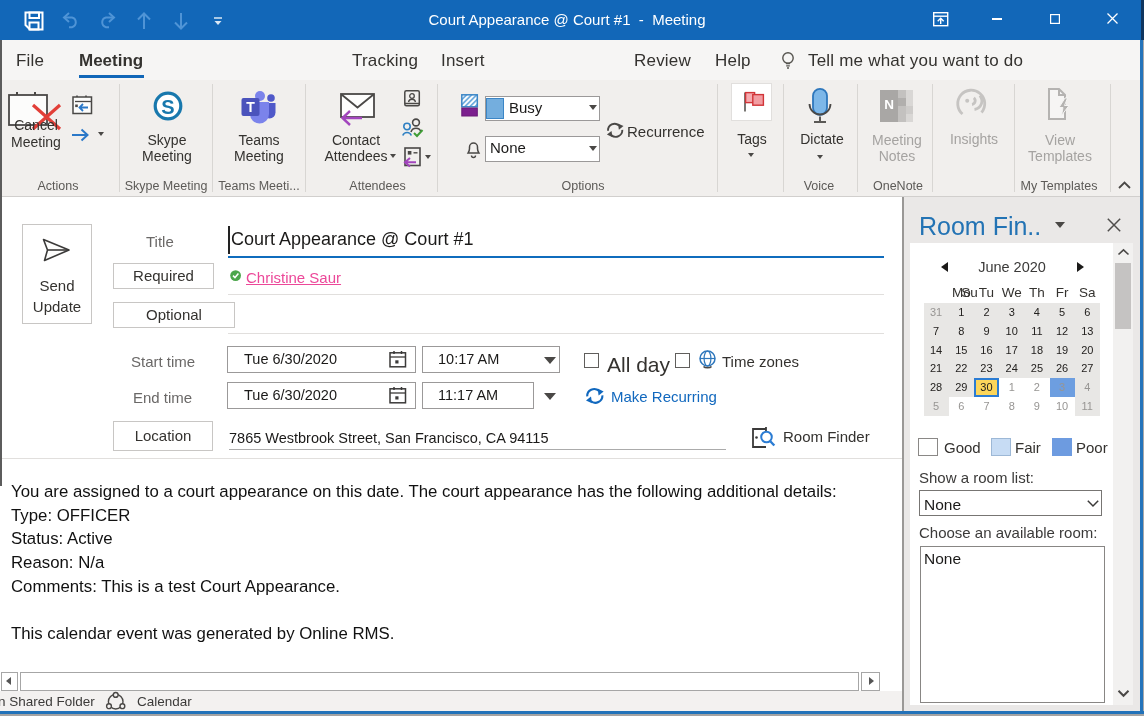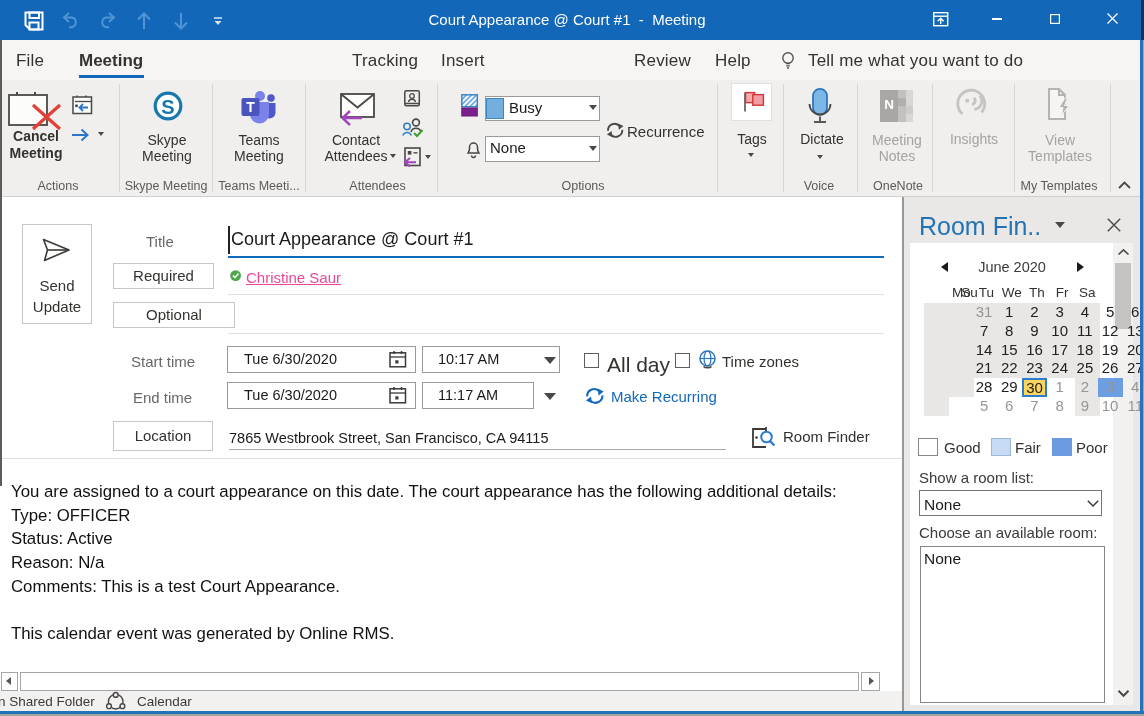--- a/index.html
+++ b/index.html
@@ -31,21 +31,21 @@
 
 .sbox { position:absolute; top:672px; height:18.5px; background:#fff; border:1px solid #a6a6a6; }
 #statusbar { left:0; top:690.5px; width:902px; height:20.5px; background:#f3f1f0; }
 
 #panel { left:904px; top:197px; width:236px; height:514px; background:#eae8e7; }
 #vsep { left:902px; top:197px; width:2px; height:514px; background:#9a9896; }
 #bottombar { left:0; top:711px; width:1144px; height:3px; background:#2272b9; }
 #bottomgray { left:0; top:714px; width:1144px; height:2px; background:#a3a3a3; }
 #rightblue { left:1140px; top:40px; width:2.5px; height:671px; background:#2474bb; }
 #rightgray { left:1142.5px; top:40px; width:1.5px; height:671px; background:#a8a8a8; }
-.cell { position:absolute; width:25.2px; height:18.8px; text-align:center; line-height:18.8px; font-size:15px; color:#23211f;margin-left:48px; }
+.cell { position:absolute; width:25.2px; height:18.8px; text-align:center; line-height:18.8px; font-size:11px; color:#23211f; }
 .cfade { color:#979593; }
 .dhead { position:absolute; width:25.2px; text-align:center; font-size:13.5px; color:#34322f; }
 </style>
 </head>
 <body>
 
 <div class="abs" id="titlebar"></div>
 <div class="abs" id="titlecorner"></div>
 <div class="abs" id="titletext">Court Appearance @ Court #1&nbsp; -&nbsp; Meeting</div>
 <svg style="left:24px; top:11px;" width="20" height="20">
@@ -118,21 +118,21 @@
   <div class="glabel" style="left:538px; width:86px;">Options</div>
   <div class="glabel" style="left:786px; width:62px;">Voice</div>
   <div class="glabel" style="left:862px; width:68px;">OneNote</div>
   <div class="glabel" style="left:1008px; width:98px;">My Templates</div>
 
   <svg style="left:6px; top:8px;" width="54" height="42">
     <path d="M9 4 V8 M27 4 V8" stroke="#4a4846" stroke-width="2"></path>
     <rect x="1" y="7" width="38" height="30" fill="#fcfcfb" stroke="#4a4846" stroke-width="1.8"></rect>
     <path d="M25 17 L52 41 M52 17 L25 41" stroke="#e23f38" stroke-width="3.2"></path>
   </svg>
-  <div class="rbtxt" style="left:2px; top:48px; width:64px;font-weight:bold;">Cancel<br>Meeting</div>
+  <div class="rbtxt" style="left:2px; top:37px; width:64px;">Cancel<br>Meeting</div>
   <svg style="left:70px; top:14px;" width="21" height="21">
     <path d="M5 1.5 V4 M14 1.5 V4" stroke="#4a4846" stroke-width="1.6"></path>
     <rect x="1" y="3" width="18.5" height="16.5" fill="#fcfcfb" stroke="#4a4846" stroke-width="1.5"></rect>
     <path d="M3 7.5 H19.5" stroke="#4a4846" stroke-width="1.3"></path>
     <rect x="3.2" y="10.5" width="2.6" height="2.6" fill="#4a4846"></rect>
     <path d="M16 13.5 H8 M11 10 L7.5 13.5 L11 17" fill="none" stroke="#2b78c8" stroke-width="1.8"></path>
   </svg>
   <svg style="left:69px; top:48px;" width="38" height="14">
     <path d="M1 7 H16 M10.5 1.5 L16.5 7 L10.5 12.5" fill="none" stroke="#2b78c8" stroke-width="2"></path>
   </svg>

